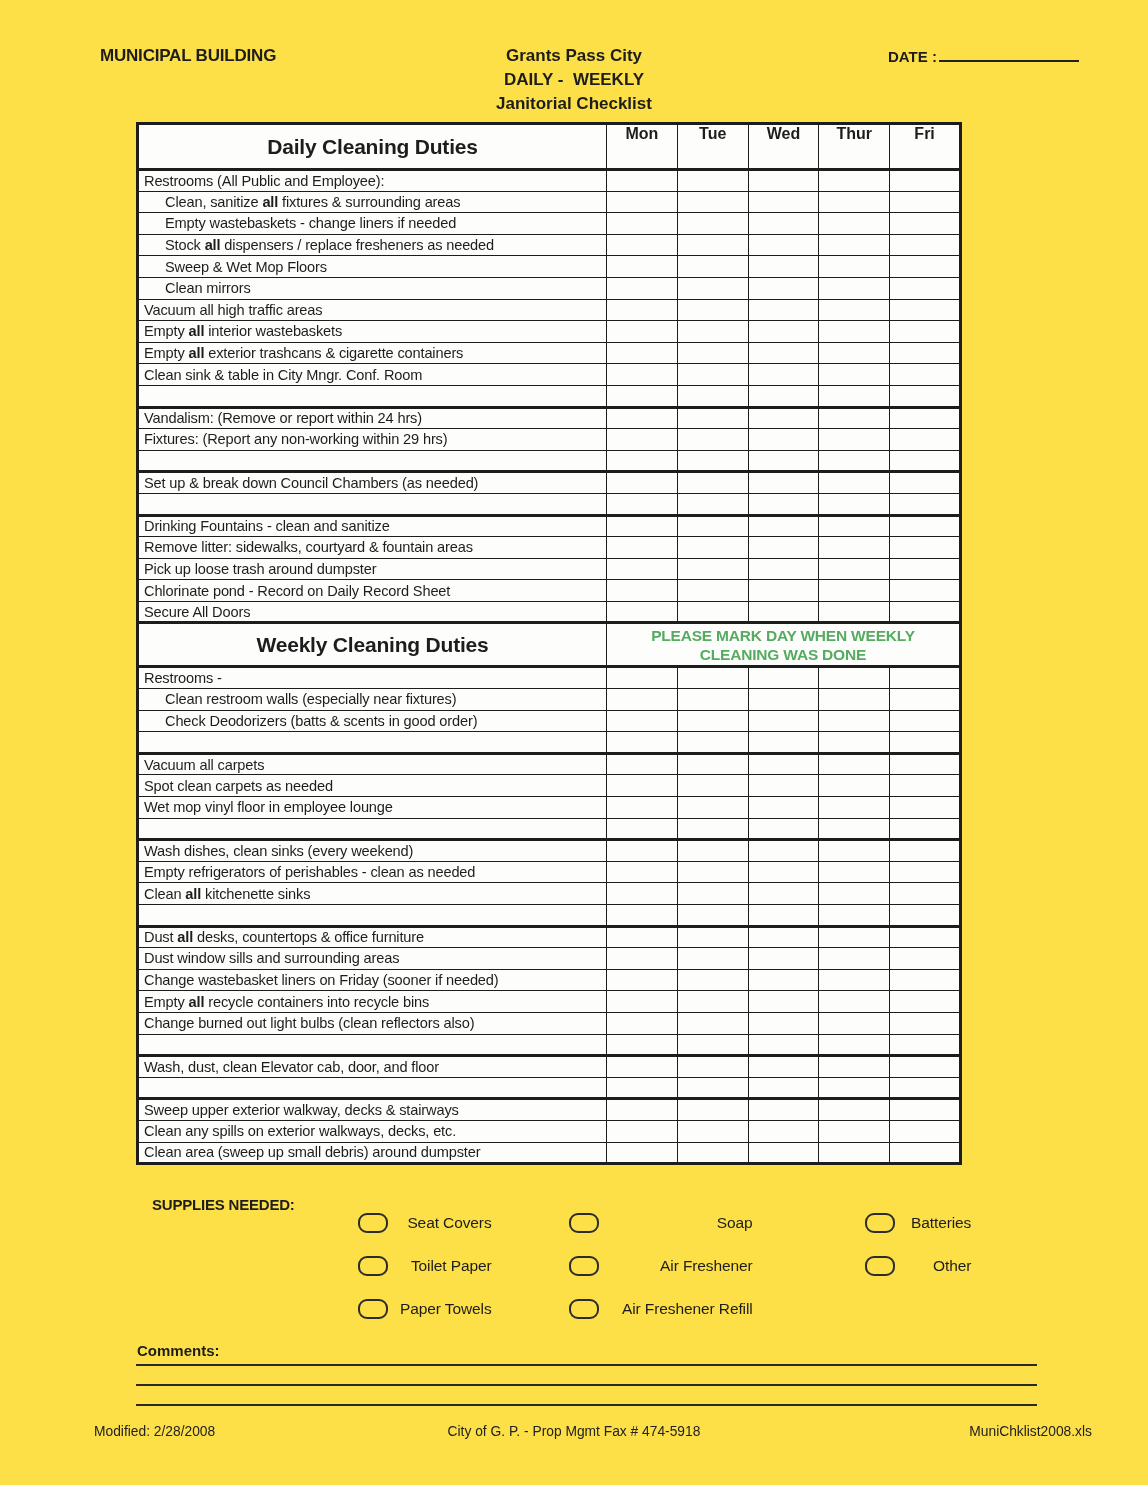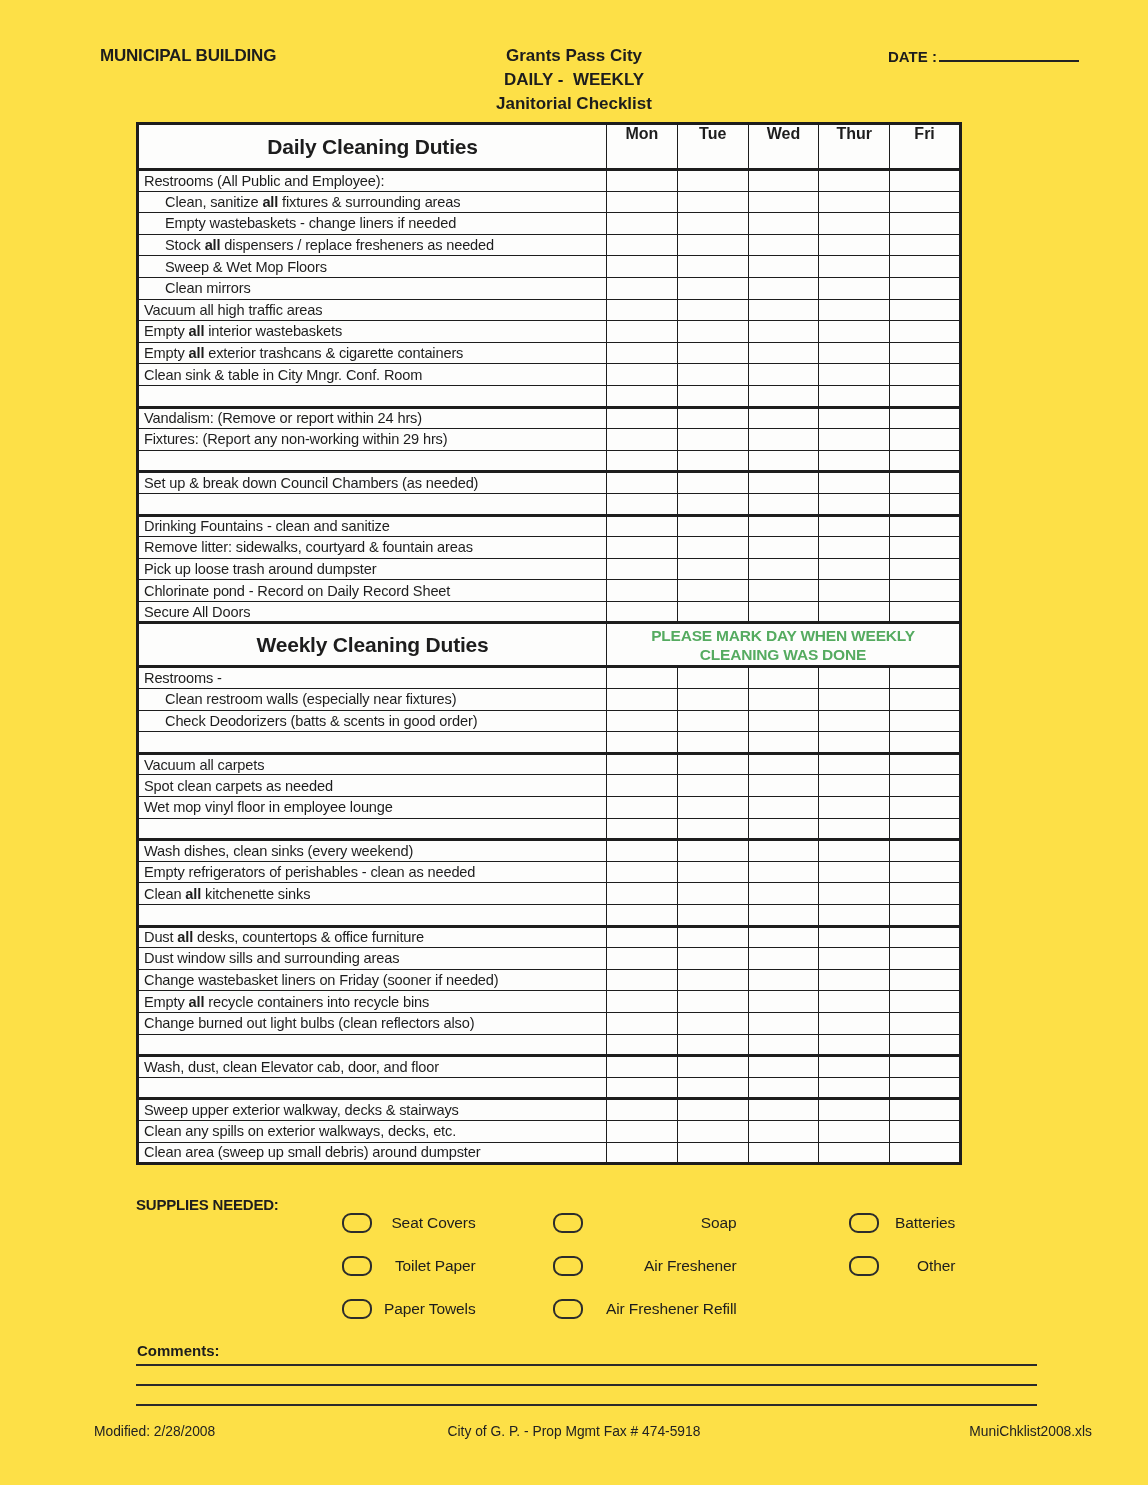--- a/index.html
+++ b/index.html
@@ -23,21 +23,21 @@
   .dayhead { font-size:16px; font-weight:bold; text-align:center; vertical-align:top; padding-top:6px; }
   tr.datarow { height:21.6px; }
   td.desc { font-size:14.6px; padding-left:5px; white-space:nowrap; overflow:hidden; letter-spacing:-0.15px; vertical-align:middle; }
   td.desc.indent { padding-left:26px; }
   td.desc b { font-weight:bold; }
   tr.grp td { border-top:3.2px solid #1d1d1d;margin-top:10px; }
   tr.weekly-head-row td { border-top:3.5px solid #1d1d1d; border-bottom:3.5px solid #1d1d1d; height:44px; }
   td.note { font-size:15.5px; font-weight:bold; text-align:center; vertical-align:middle; line-height:19px; letter-spacing:-0.2px; }
 
   
-  .supplies { position:absolute; left:0; top:1196px; width:944px; height:140px; }
+  .supplies { position:absolute; left:16px; top:1196px; width:944px; height:140px; }
   .supplies-label { position:absolute; left:136px; top:0; font-size:15px; font-weight:bold; letter-spacing:-0.2px; }
   .supply-col { position:absolute; top:16px; }
   .supply-col.col0 { left:342px; }
   .supply-col.col1 { left:553px; }
   .supply-col.col2 { left:818px; }
   .supply-item { display:flex; align-items:center; height:22px; margin-bottom:21px;justify-content:space-between; }
   .col0 .supply-item { gap:12px; }
   .col1 .supply-item { gap:23px; }
   .col2 .supply-item { gap:16px;margin-left:31px; }
   .oval { flex:none; width:30px; height:20px; border:2.4px solid #2c2c2c; border-radius:9px; background:transparent; }

